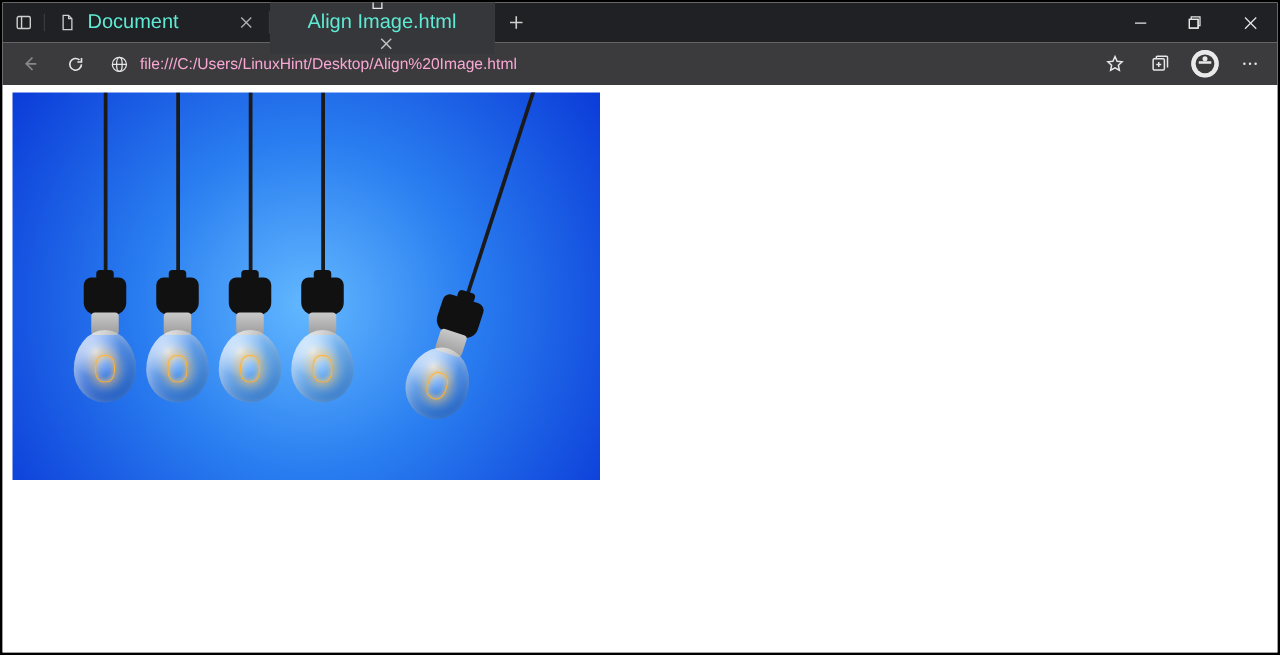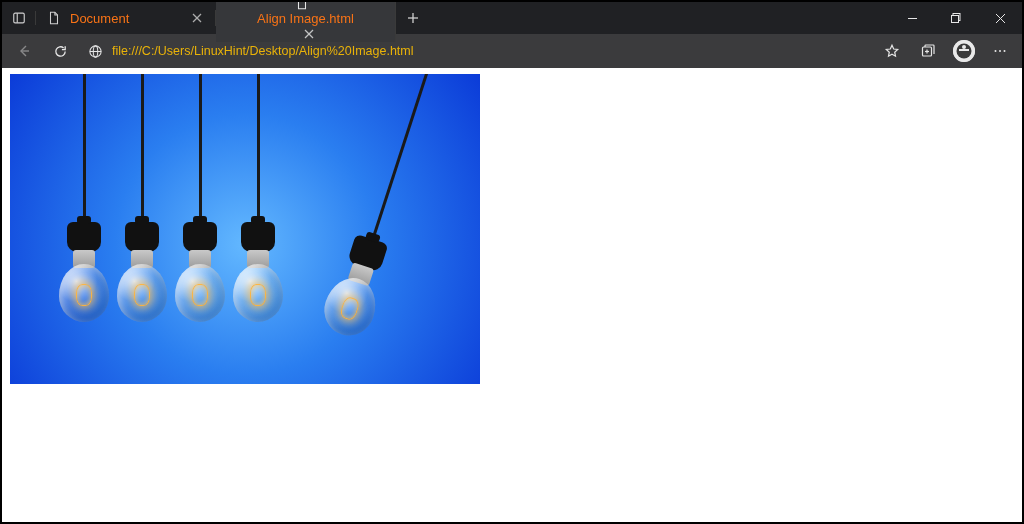--- a/index.html
+++ b/index.html
@@ -1,34 +1,34 @@
 <!DOCTYPE html>
 <html><head>
 <meta charset="utf-8">
 <style>
   * { box-sizing: border-box; margin: 0; padding: 0; }
   html, body { width: 1024px; height: 524px; font-family: "Segoe UI", sans-serif; background: #000; }
   .frame { width: 1024px; height: 524px; border: 2px solid #000; background: #fff; position: relative; overflow: hidden; }
 
   
-  .titlebar { height: 32px; background: #202124; display: flex; align-items: stretch; color: #f97316; font-size: 13px; }
+  .titlebar { height: 32px; background: #202124; display: flex; align-items: stretch; color: #5eead4; font-size: 16px; }
   .tb-left { display: flex; align-items: center; }
   .tab-btn { width: 34px; display: flex; align-items: center; justify-content: center; border-right: 1px solid #3a3a3a; }
   .tab { display: flex; align-items: center; padding: 0 10px; min-width: 180px; max-width: 190px; position: relative; border-right: 1px solid #3a3a3a; }
   .tab.active { background: #36373a; flex-direction: column; }
   .tab .fav { width: 16px; height: 16px; margin-right: 8px; display: flex; align-items: center; justify-content: center; }
   .tab .title { flex: 1; white-space: nowrap; overflow: hidden; text-overflow: ellipsis; }
   .tab .close { width: 16px; height: 16px; display: flex; align-items: center; justify-content: center; margin-left: 6px; opacity: .8; }
   .newtab { width: 34px; display: flex; align-items: center; justify-content: center; }
   .tb-spacer { flex: 1; }
   .win-controls { display: flex; }
   .win-btn { width: 44px; display: flex; align-items: center; justify-content: center; }
 
   
-  .toolbar { height: 34px; background: #3b3b3d; display: flex; align-items: center; color: #eab308; font-size: 12.5px; padding: 0 6px; gap: 4px; }
+  .toolbar { height: 34px; background: #3b3b3d; display: flex; align-items: center; color: #f9a8d4; font-size: 12.5px; padding: 0 6px; gap: 4px; }
   .tool-btn { width: 32px; height: 28px; display: flex; align-items: center; justify-content: center; border-radius: 4px; }
   .tool-btn.disabled { opacity: .45; }
   .addr { flex: 1; display: flex; align-items: center; gap: 8px; height: 28px; padding: 0 6px; }
   .addr .globe { width: 18px; height: 18px; display: flex; align-items: center; justify-content: center; }
   .addr .url { flex: 1; white-space: nowrap; overflow: hidden; text-overflow: ellipsis; }
   .avatar { width: 22px; height: 22px; border-radius: 50%; background: #ddd; display: flex; align-items: center; justify-content: center; }
 
   
   .viewport { position: absolute; top: 66px; left: 0; right: 0; bottom: 0; background: #fff; padding: 6px 8px; }
 

